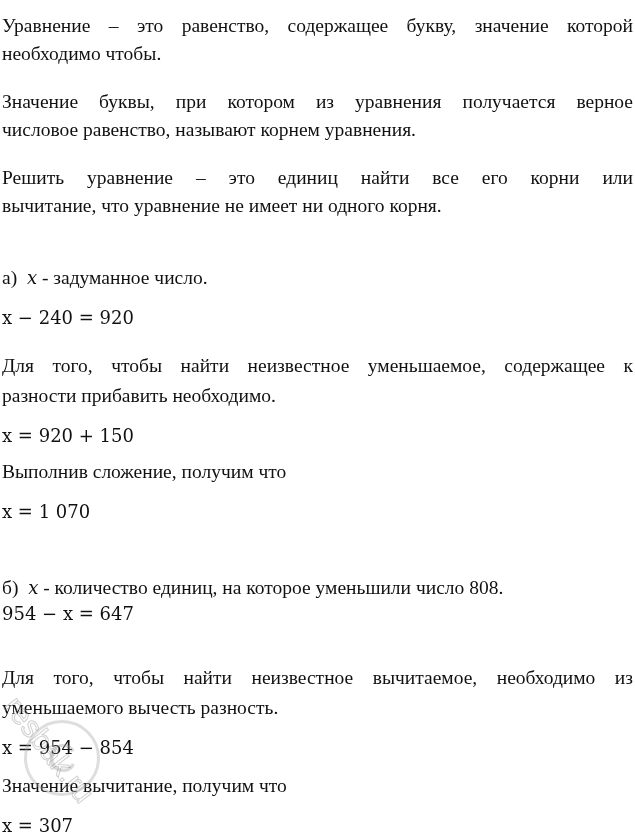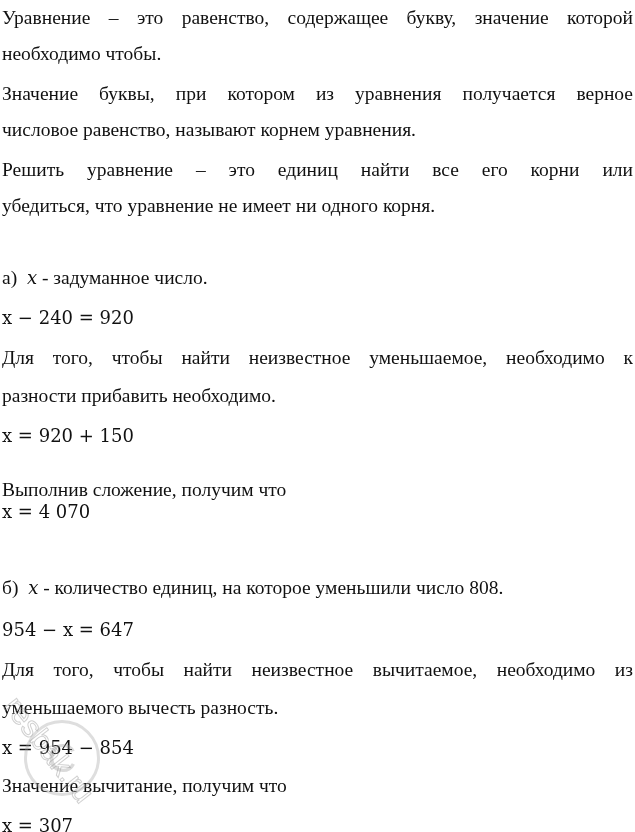--- a/index.html
+++ b/index.html
@@ -4,21 +4,21 @@
   <style>
     html, body { margin: 0; padding: 0; background: #ffffff; }
     body {
       width: 635px; height: 832px; overflow: hidden; position: relative;
       font-family: "Liberation Serif", serif; color: #111;
     }
     .line {
       position: absolute; left: 2px; right: 2px;
       font-size: 19.5px; line-height: 24px; white-space: nowrap;
     }
-    .just { text-align: justify; text-align-last: justify; }
+    .just { text-align: justify; text-align-last: justify; margin-top: 8px; }
     .math { font-family: "DejaVu Serif", serif; font-size: 18px; }
     .mi { font-style: italic; }
     .watermark {
       position: absolute; left: 14px; top: 680px; width: 150px; height: 150px;
       color: rgba(150,150,150,0.35); pointer-events: none;
     }
     .wm-circle {
       position: absolute; left: 10px; top: 40px; width: 70px; height: 70px;
       border: 3px solid rgba(160,160,160,0.35); border-radius: 50%;
       font-family: "Liberation Sans", sans-serif; font-size: 40px; line-height: 70px; text-align: center;
@@ -32,38 +32,38 @@
   </style>
 </head>
 <body>
 
 <div>
   <div class="line just" style="top:6px">Уравнение – это равенство, содержащее букву, значение которой</div>
   <div class="line" style="top:42px">необходимо чтобы.</div>
   <div class="line just" style="top:82px">Значение буквы, при котором из уравнения получается верное</div>
   <div class="line" style="top:118px">числовое равенство, называют корнем уравнения.</div>
   <div class="line just" style="top:158px">Решить уравнение – это единиц найти все его корни или</div>
-  <div class="line" style="top:194px">убедиться, что уравнение не имеет ни одного корня.</div>
+  <div class="line" style="top:194px">вычитание, что уравнение не имеет ни одного корня.</div>
 
   <div class="line" style="top:266px">
     <span>а)</span>&nbsp;
     <span class="math mi">x</span><span> - задуманное число.</span>
   </div>
   <div class="line math" style="top:306px">x − 240 = 920</div>
-  <div class="line just" style="top:346px">Для того, чтобы найти неизвестное уменьшаемое, необходимо к</div>
+  <div class="line just" style="top:346px">Для того, чтобы найти неизвестное уменьшаемое, содержащее к</div>
   <div class="line" style="top:384px">разности прибавить необходимо.</div>
   <div class="line math" style="top:424px">x = 920 + 150</div>
-  <div class="line" style="top:478px">Выполнив сложение, получим что</div>
-  <div class="line math" style="top:500px">x = 4 070</div>
+  <div class="line" style="top:460px">Выполнив сложение, получим что</div>
+  <div class="line math" style="top:500px">x = 1 070</div>
 
   <div class="line" style="top:576px">
     <span>б)</span>&nbsp;
     <span class="math mi">x</span><span> - количество единиц, на которое уменьшили число 808.</span>
   </div>
-  <div class="line math" style="top:618px">954 − x = 647</div>
+  <div class="line math" style="top:602px">954 − x = 647</div>
   <div class="line just" style="top:658px">Для того, чтобы найти неизвестное вычитаемое, необходимо из</div>
   <div class="line" style="top:696px">уменьшаемого вычесть разность.</div>
   <div class="line math" style="top:736px">x = 954 − 854</div>
   <div class="line" style="top:774px">Значение вычитание, получим что</div>
   <div class="line math" style="top:814px">x = 307</div>
 
   <div class="watermark">
     <div class="wm-text">resbak.ru</div>
     <div class="wm-circle">C</div>
   </div>

